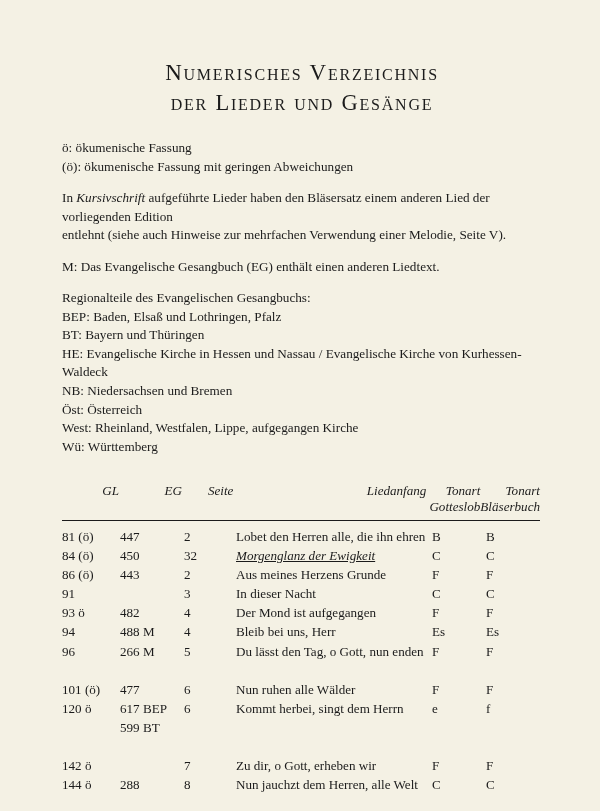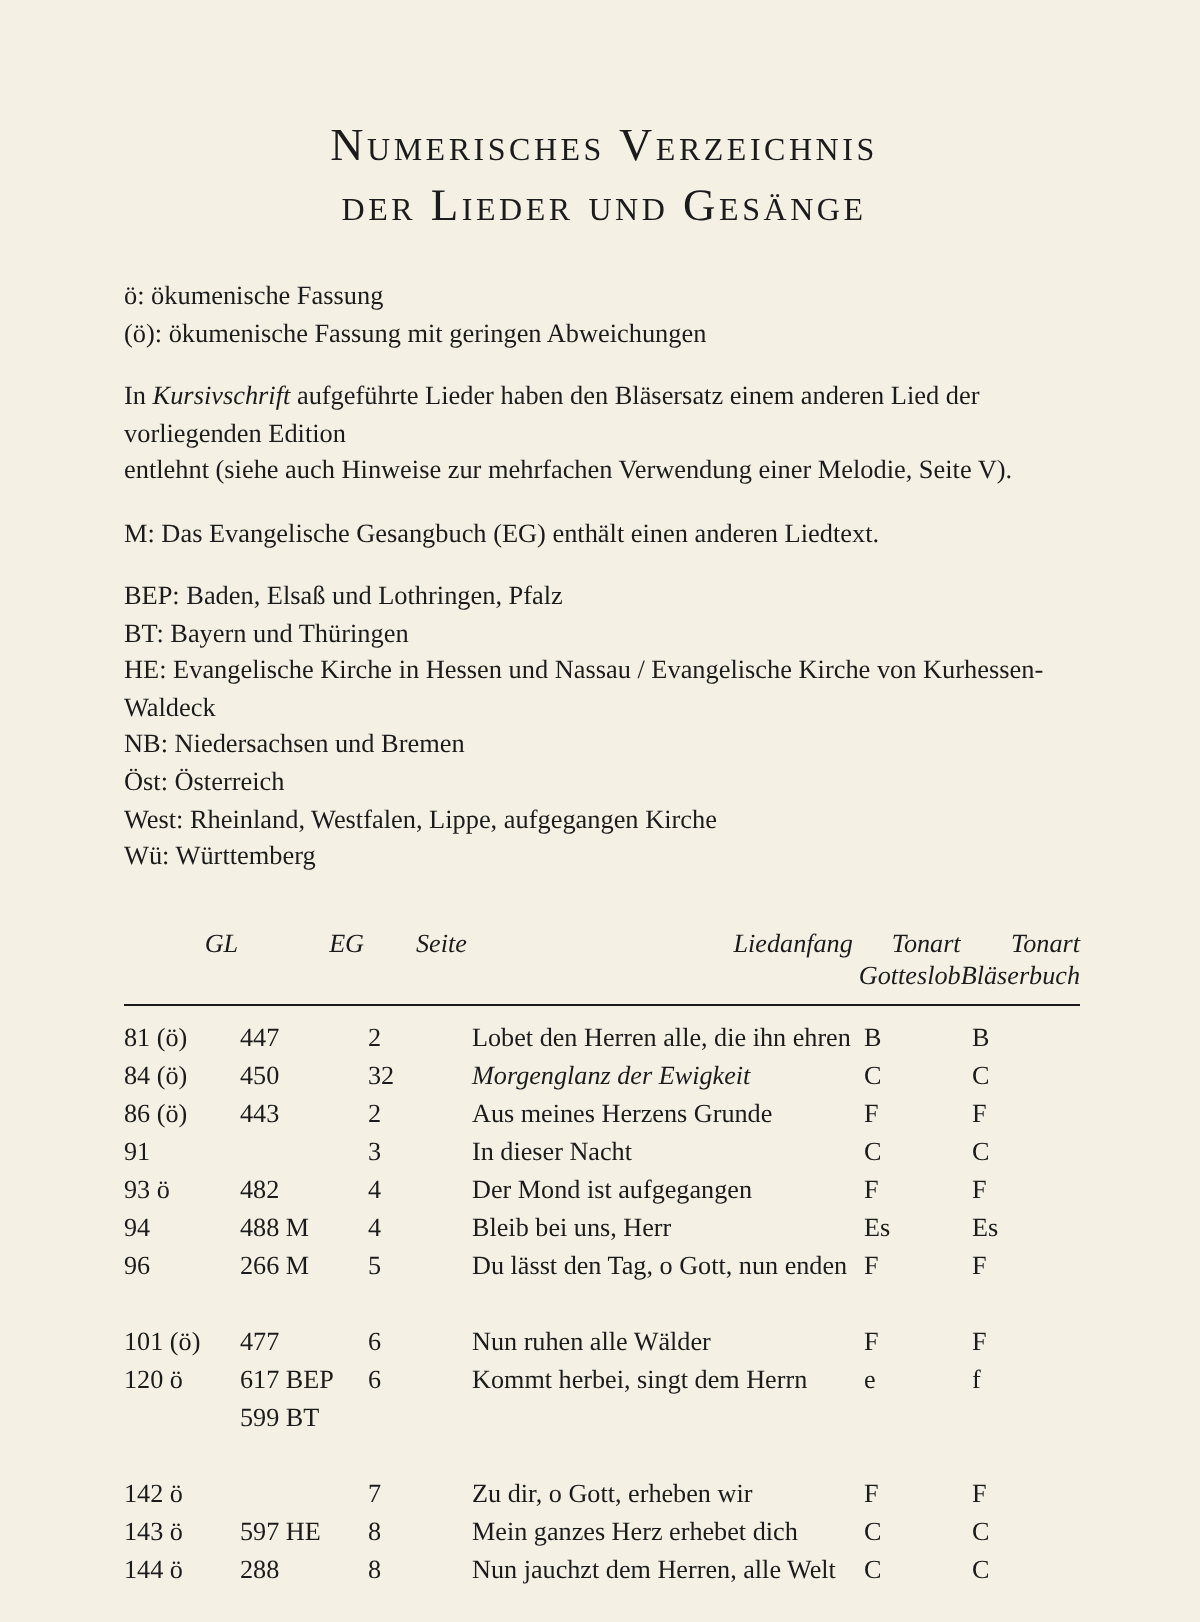--- a/index.html
+++ b/index.html
@@ -111,20 +111,21 @@
 
     <div class="notes">
       <p>ö: ökumenische Fassung</p>
       <p>(ö): ökumenische Fassung mit geringen Abweichungen</p>
       <p class="gap-para"><span>In </span><span class="ital">Kursivschrift</span><span> aufgeführte Lieder haben den Bläsersatz einem anderen Lied der vorliegenden  Edition</span></p>
       <p>entlehnt (siehe auch Hinweise zur mehrfachen Verwendung einer Melodie, Seite V).</p>
       <p class="gap-para">M: Das Evangelische Gesangbuch (EG) enthält einen anderen Liedtext.</p>
     </div>
 
     <div class="regional">
+      <span class="rline">Regionalteile des Evangelischen Gesangbuchs:</span>
       <span class="rline">BEP: Baden, Elsaß und Lothringen, Pfalz</span>
       <span class="rline">BT: Bayern und Thüringen</span>
       <span class="rline">HE: Evangelische Kirche in Hessen und Nassau / Evangelische Kirche von Kurhessen-Waldeck</span>
       <span class="rline">NB: Niedersachsen und Bremen</span>
       <span class="rline">Öst: Österreich</span>
       <span class="rline">West: Rheinland, Westfalen, Lippe, aufgegangen Kirche</span>
       <span class="rline">Wü: Württemberg</span>
     </div>
 
     <table class="index">
@@ -154,21 +155,21 @@
             <td class="c-eg">447</td>
             <td class="c-seite">2</td>
             <td class="c-lied">Lobet den Herren alle, die ihn ehren</td>
             <td class="c-tg">B</td>
             <td class="c-tb">B</td>
           </tr>
           <tr>
             <td class="c-gl">84 (ö)</td>
             <td class="c-eg">450</td>
             <td class="c-seite">32</td>
-            <td class="c-lied" style="font-style: italic;">Morgenglanz der Ewigkeit</td>
+            <td class="c-lied" style="font-style: italic; text-decoration: underline;">Morgenglanz der Ewigkeit</td>
             <td class="c-tg">C</td>
             <td class="c-tb">C</td>
           </tr>
           <tr>
             <td class="c-gl">86 (ö)</td>
             <td class="c-eg">443</td>
             <td class="c-seite">2</td>
             <td class="c-lied">Aus meines Herzens Grunde</td>
             <td class="c-tg">F</td>
             <td class="c-tb">F</td>
@@ -237,28 +238,20 @@
           </tr>
           <tr>
             <td class="c-gl">142 ö</td>
             <td class="c-eg"></td>
             <td class="c-seite">7</td>
             <td class="c-lied">Zu dir, o Gott, erheben wir</td>
             <td class="c-tg">F</td>
             <td class="c-tb">F</td>
           </tr>
           <tr>
-            <td class="c-gl">143 ö</td>
-            <td class="c-eg">597 HE</td>
-            <td class="c-seite">8</td>
-            <td class="c-lied">Mein ganzes Herz erhebet dich</td>
-            <td class="c-tg">C</td>
-            <td class="c-tb">C</td>
-          </tr>
-          <tr>
             <td class="c-gl">144 ö</td>
             <td class="c-eg">288</td>
             <td class="c-seite">8</td>
             <td class="c-lied">Nun jauchzt dem Herren, alle Welt</td>
             <td class="c-tg">C</td>
             <td class="c-tb">C</td>
           </tr>
         </tbody>
     </table>
 

